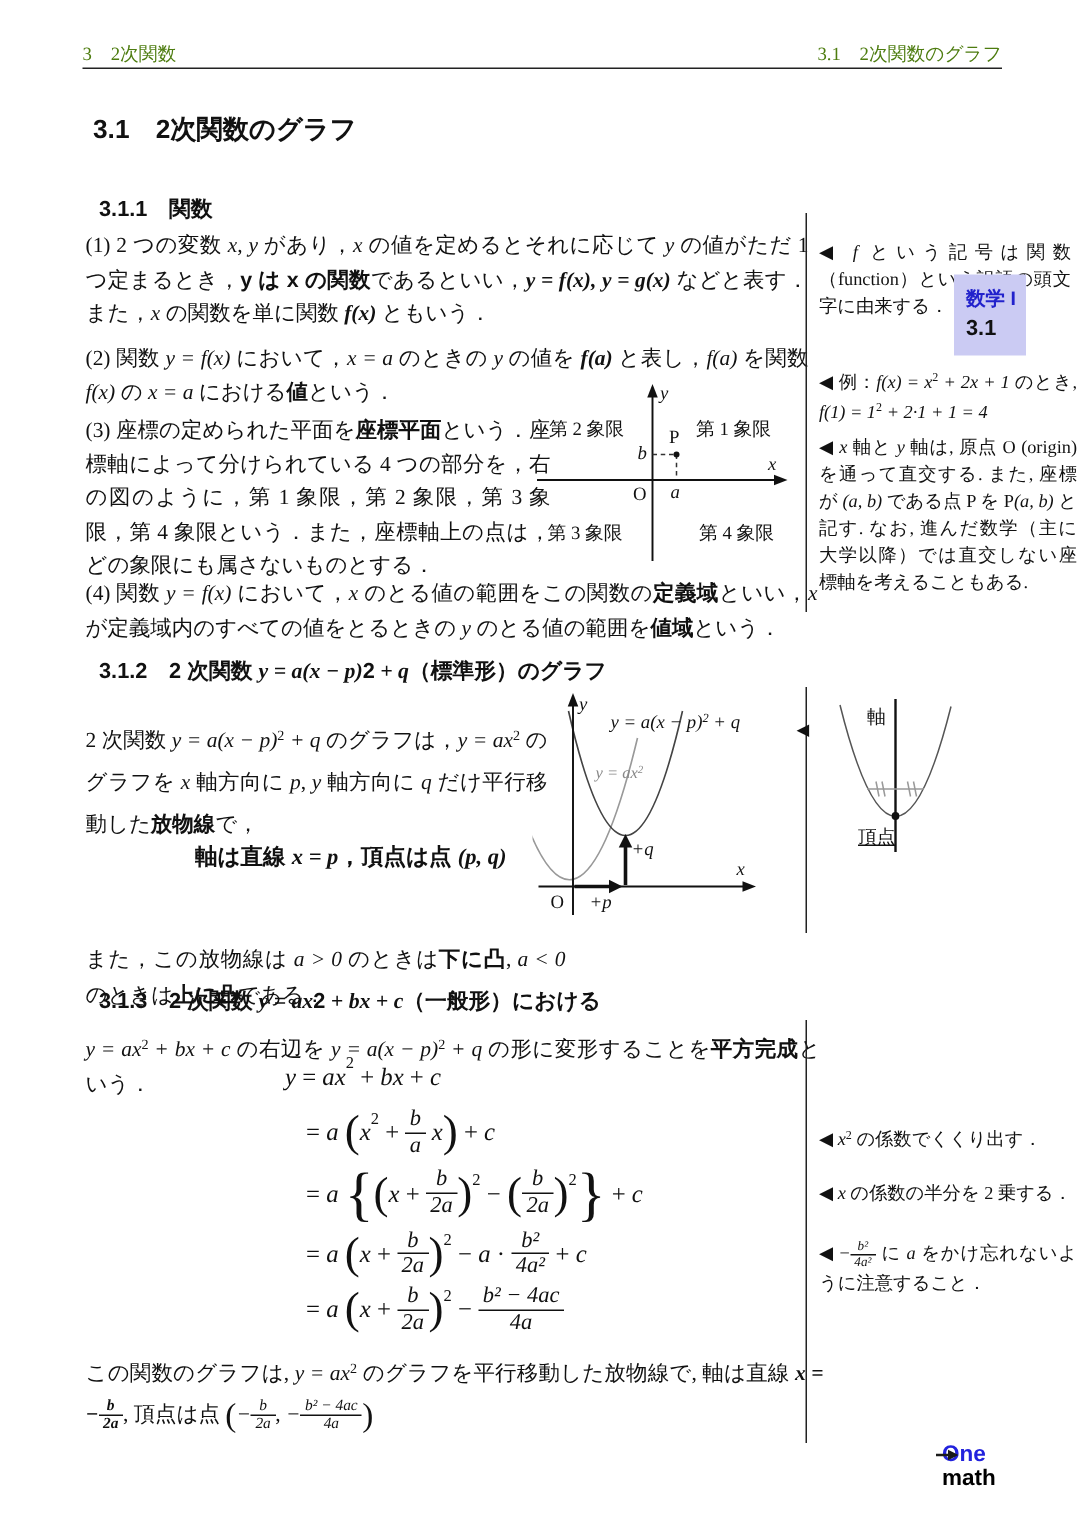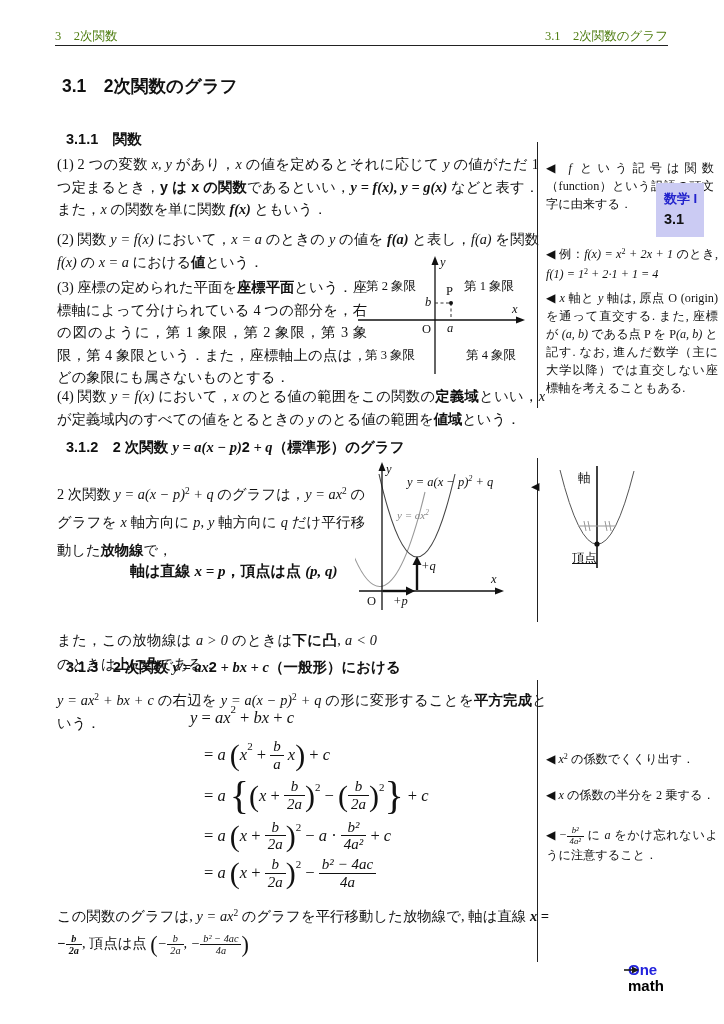--- a/index.html
+++ b/index.html
@@ -88,21 +88,21 @@
     <span class="figlabel" style="left:90px;top:32px;">P</span>
     <span class="figlabel i" style="left:69px;top:43px;">b</span>
     <span class="figlabel i" style="left:91px;top:69px;">a</span>
   </div>
 
   <div class="abs vrule" style="left:537px;top:142px;height:266px;"></div>
   <div class="abs rich note" style="left:546px;top:159px;width:168px;"><span>◀ </span><span class="i">f</span><span> という記号は関数（function）という訳語の頭文字に由来する．</span></div>
   <div class="abs rich note" style="left:546px;top:243px;width:172px;"><span>◀ 例：</span><span class="i">f(x) = x</span><span class="sup">2</span><span class="i"> + 2x + 1</span><span> のとき, </span><span class="i">f(1) = 1</span><span class="sup">2</span><span class="i"> + 2·1 + 1 = 4</span></div>
   <div class="abs rich note" style="left:546px;top:289px;width:172px;"><span>◀ </span><span class="i">x</span><span> 軸と </span><span class="i">y</span><span> 軸は, 原点 O (origin) を通って直交する. また, 座標が </span><span class="i">(a, b)</span><span> である点 P を P</span><span class="i">(a, b)</span><span> と記す. なお, 進んだ数学（主に大学以降）では直交しない座標軸を考えることもある.</span></div>
 
-  <div class="abs badge" style="left:656px;top:183px;width:48px;height:54px;padding-left:0;">
+  <div class="abs badge" style="left:636px;top:183px;width:48px;height:54px;padding-left:0;">
     <div class="subj" style="margin:7px 0 0 8px;">数学 I</div>
     <div class="num" style="margin-left:8px;">3.1</div>
   </div>
 
   <div class="abs shead" style="left:66px;top:438px;"><span>3.1.2　2 次関数 </span><span class="i">y = a(x − p)</span><span class="sup">2</span><span class="i"> + q</span><span>（標準形）のグラフ</span></div>
   <div class="abs rich" style="left:57px;top:477px;width:308px;line-height:28px;"><span>2 次関数 </span><span class="i">y = a(x − p)</span><span class="sup">2</span><span class="i"> + q</span><span> のグラフは，</span><span class="i">y =</span><span> </span><span class="i">ax</span><span class="sup">2</span><span> のグラフを </span><span class="i">x</span><span> 軸方向に </span><span class="i">p</span><span>, </span><span class="i">y</span><span> 軸方向に </span><span class="i">q</span><span> だけ平行移動した</span><span class="b">放物線</span><span>で，</span></div>
   <div class="abs centerline" style="left:84px;top:562px;padding-left:46px;"><span class="b">軸は直線 </span><span class="b i">x = p</span><span class="b">，頂点は点 </span><span class="b i">(p, q)</span></div>
   <div class="abs rich" style="left:57px;top:628px;width:320px;line-height:24px;"><span>また，この放物線は </span><span class="i">a &gt; 0</span><span> のときは</span><span class="b">下に凸</span><span>, </span><span class="i">a &lt; 0</span><span> のときは</span><span class="b">上に凸</span><span>である．</span></div>
 
   <div class="abs" style="left:355px;top:456px;width:175px;height:172px;">

